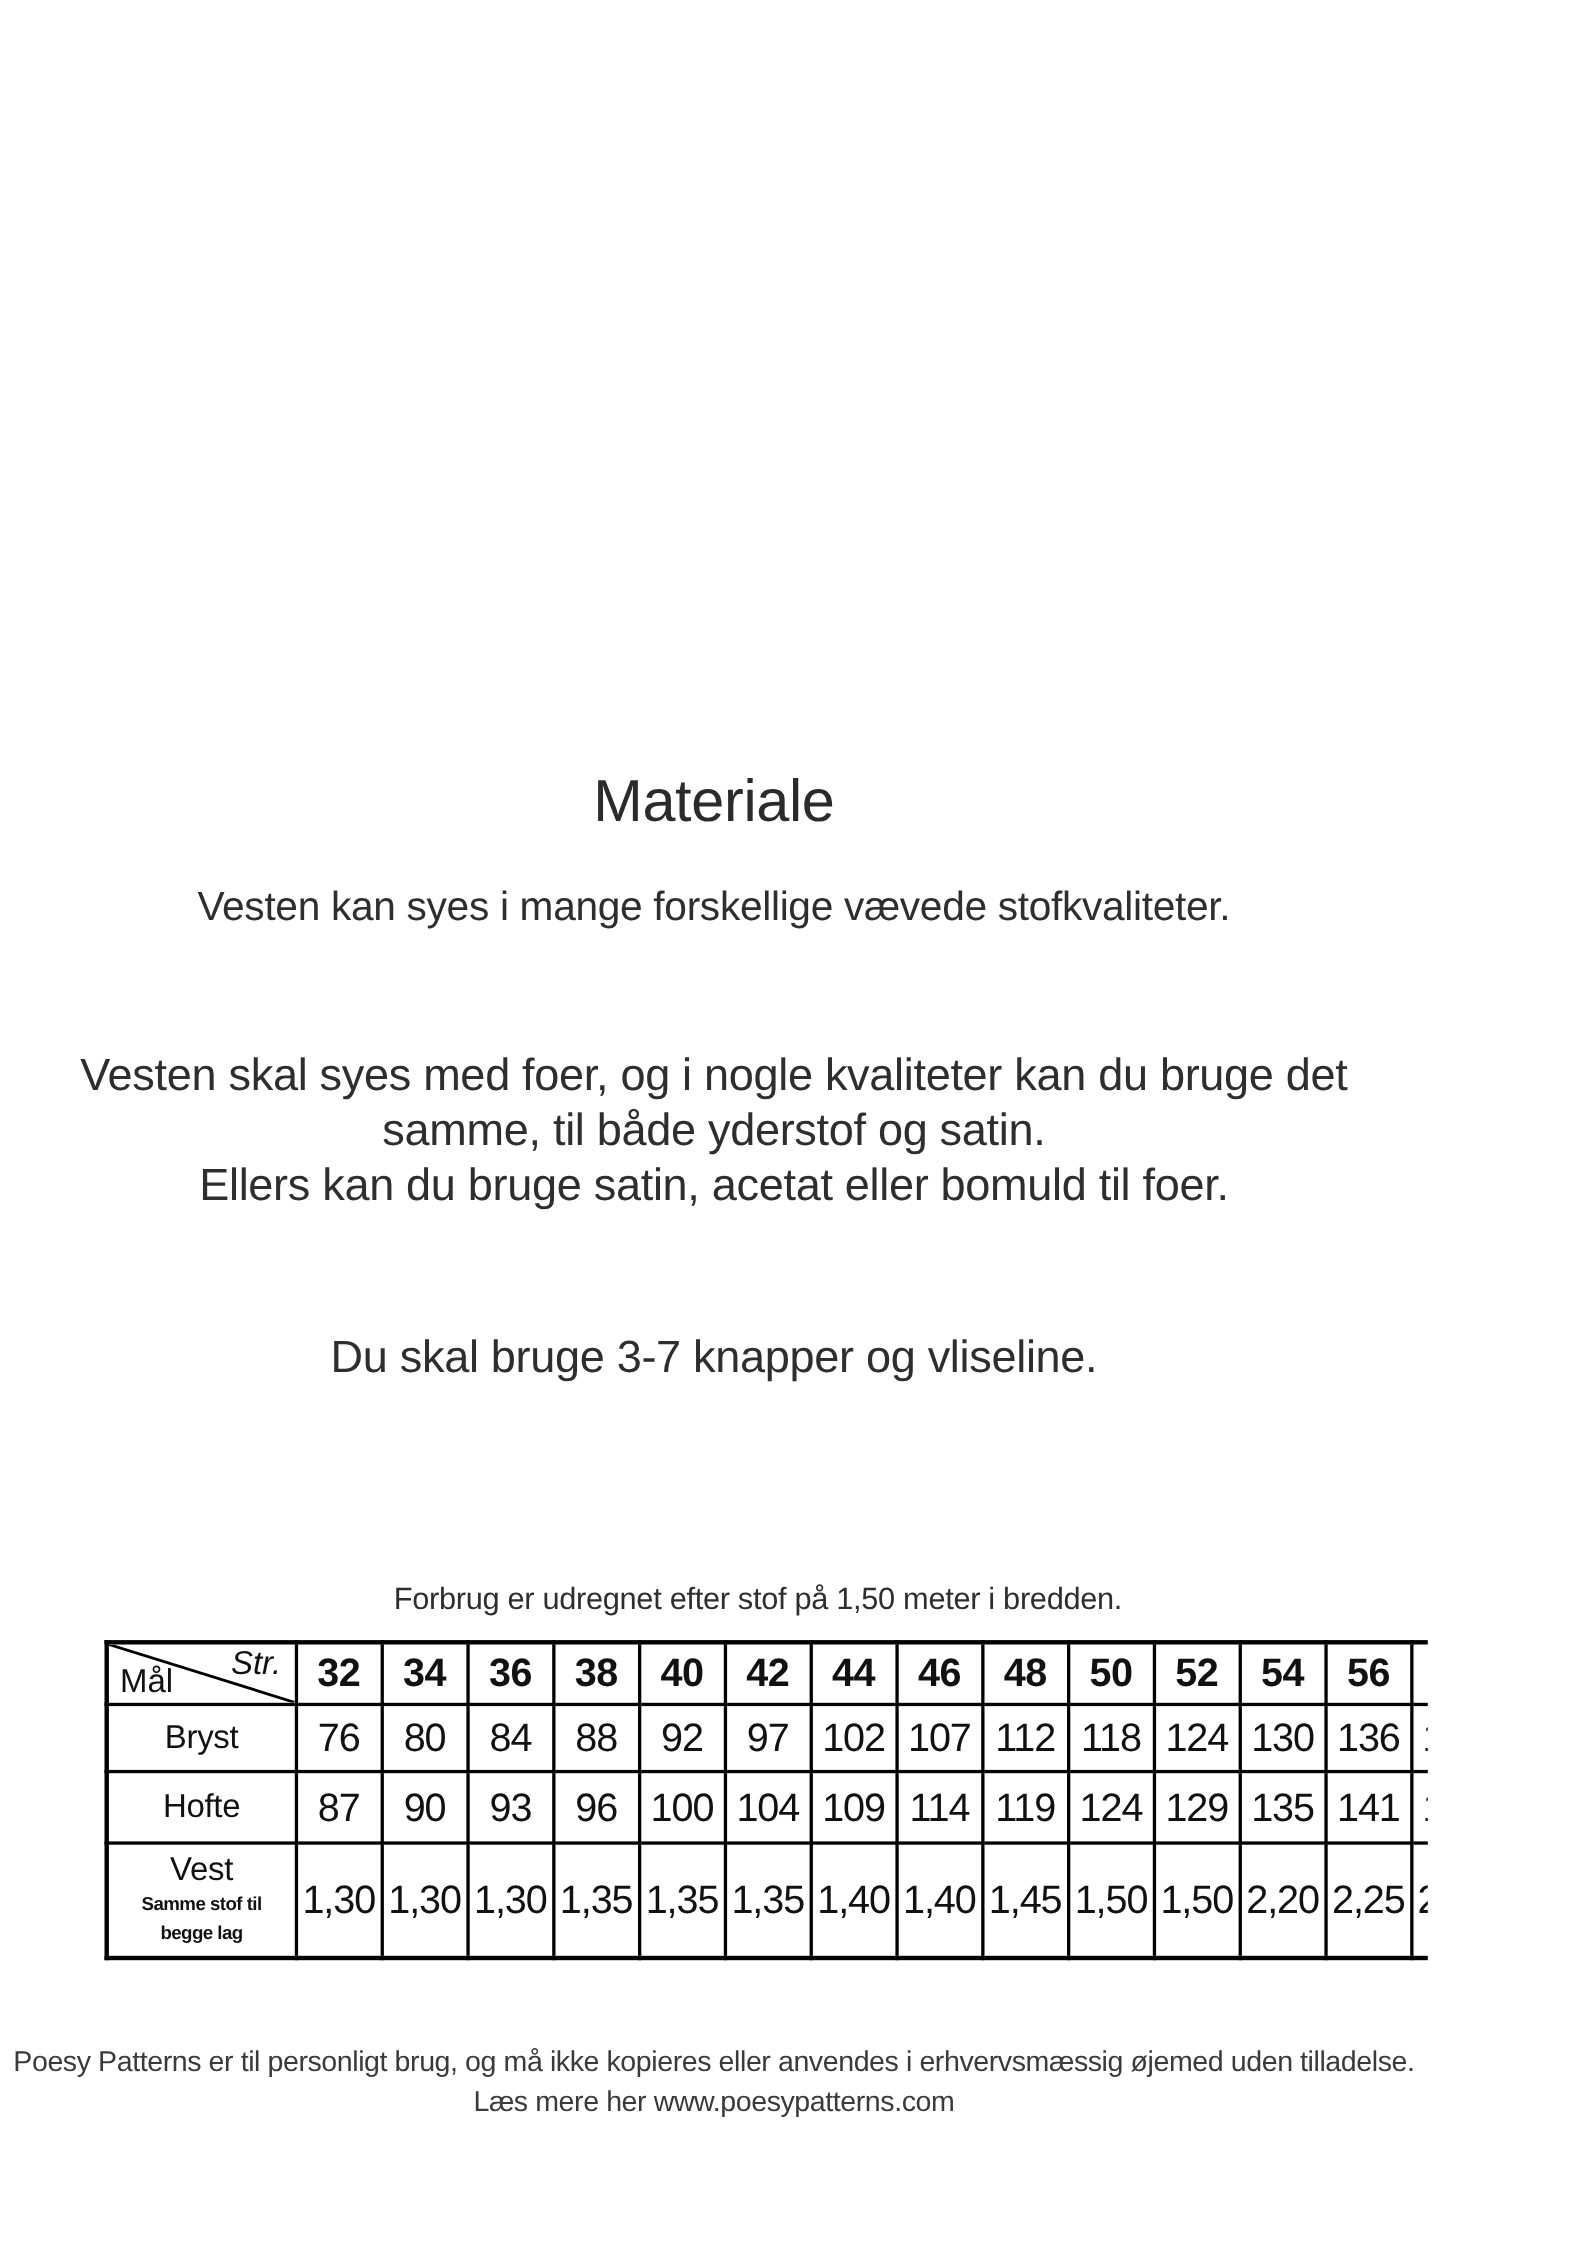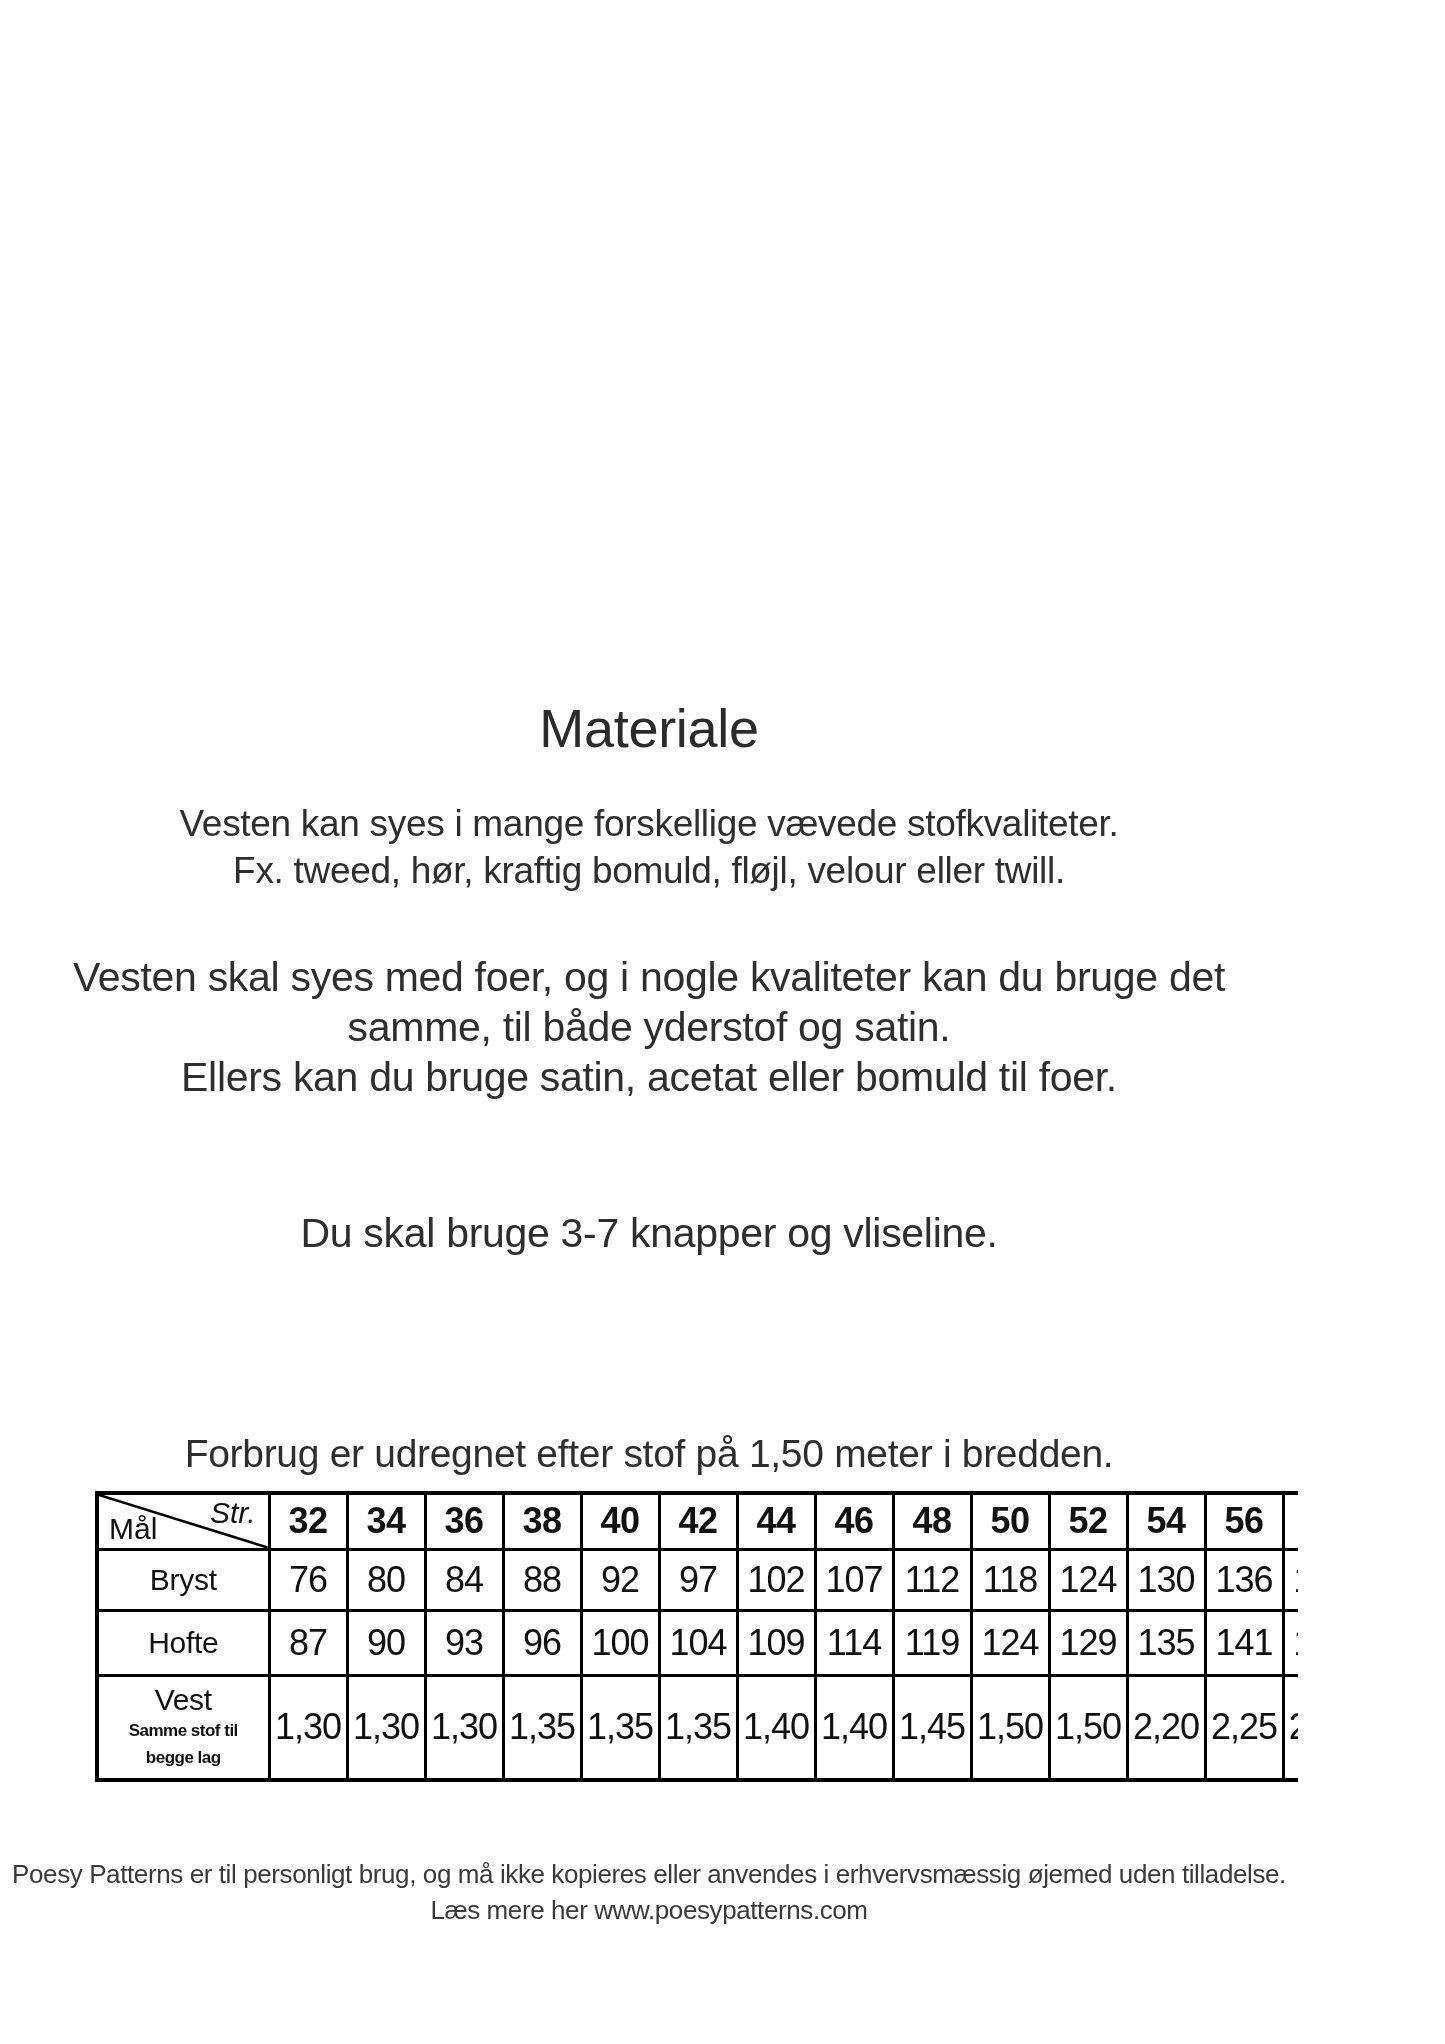--- a/index.html
+++ b/index.html
@@ -40,22 +40,23 @@
     font-size: 41px;
     line-height: 50px;
   }
   .notions-paragraph {
     top: 1208px;
     font-size: 41px;
     line-height: 50px;
   }
   .fabric-note {
     top: 1430px;
-    font-size: 39px;
+    font-size: 28px;
     line-height: 48px;
+    padding-left: 40px;
   }
   .footer-block {
     top: 1856px;
     font-size: 26px;
     line-height: 36px;
     letter-spacing: -0.4px;
     color: #3a3a3a;
   }
 
   
@@ -136,21 +137,20 @@
 </style>
 </head>
 <body>
 
 <div class="page">
 
   <div class="centered-block doc-title">Materiale</div>
 
   <div class="centered-block intro-paragraph">
     <div>Vesten kan syes i mange forskellige vævede stofkvaliteter.</div>
-    <div>Fx. tweed, hør, kraftig bomuld, fløjl, velour eller twill.</div>
   </div>
 
   <div class="centered-block lining-paragraph">
     <div>Vesten skal syes med foer, og i nogle kvaliteter kan du bruge det</div>
     <div>samme, til både yderstof og satin.</div>
     <div>Ellers kan du bruge satin, acetat eller bomuld til foer.</div>
   </div>
 
   <div class="centered-block notions-paragraph">Du skal bruge 3-7 knapper og vliseline.</div>
 

